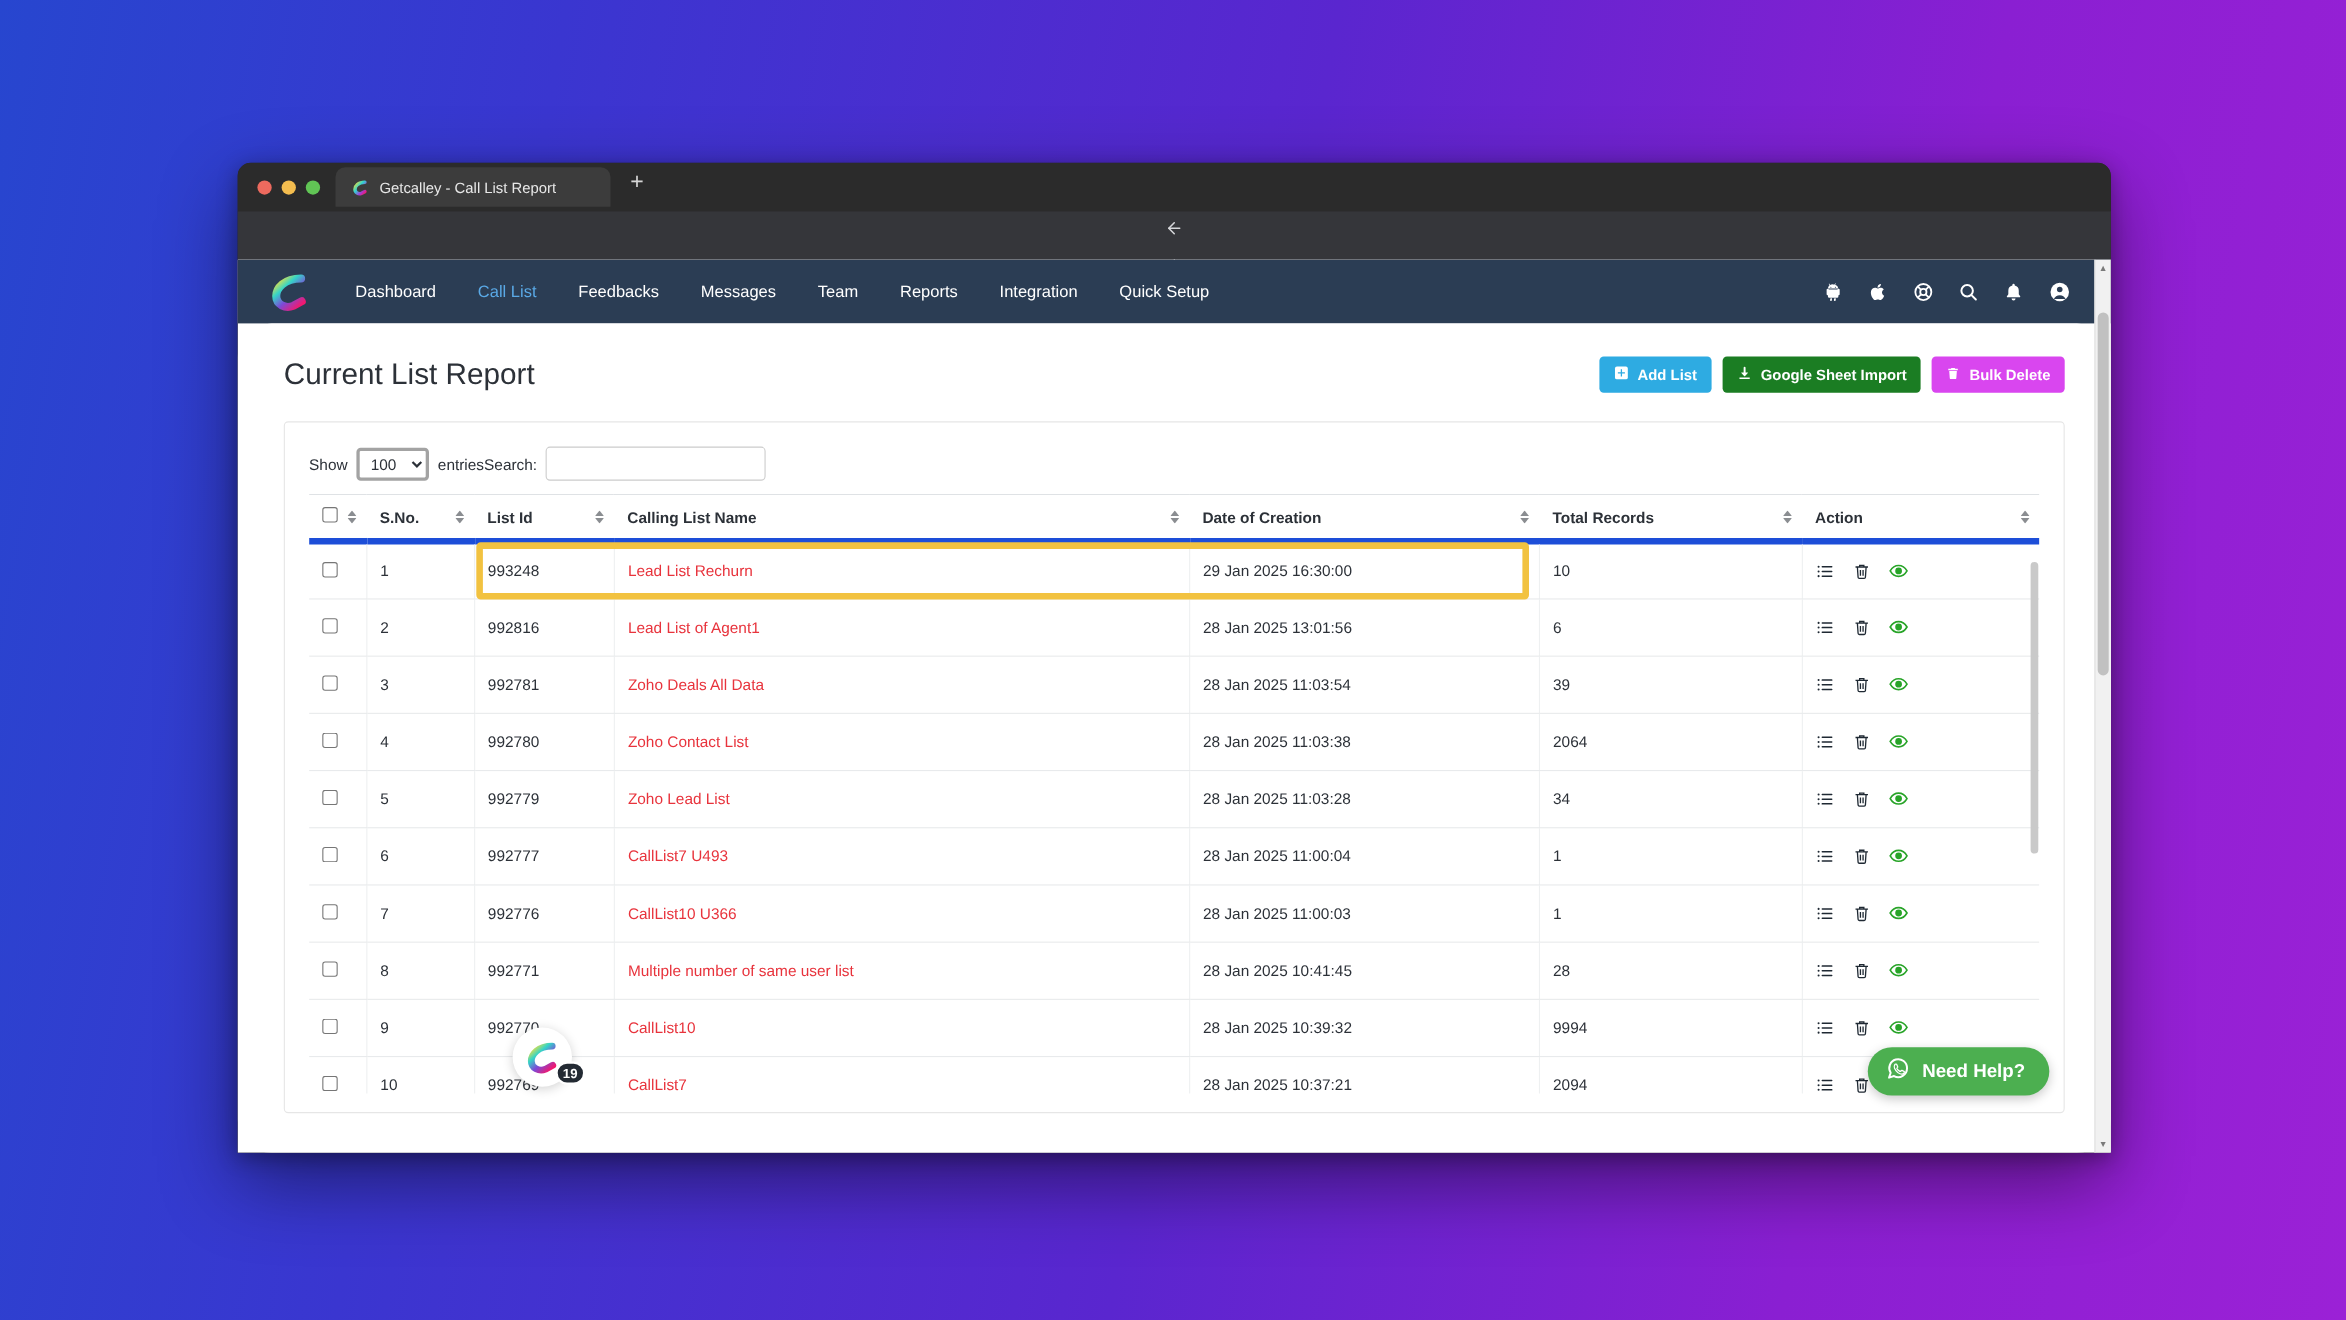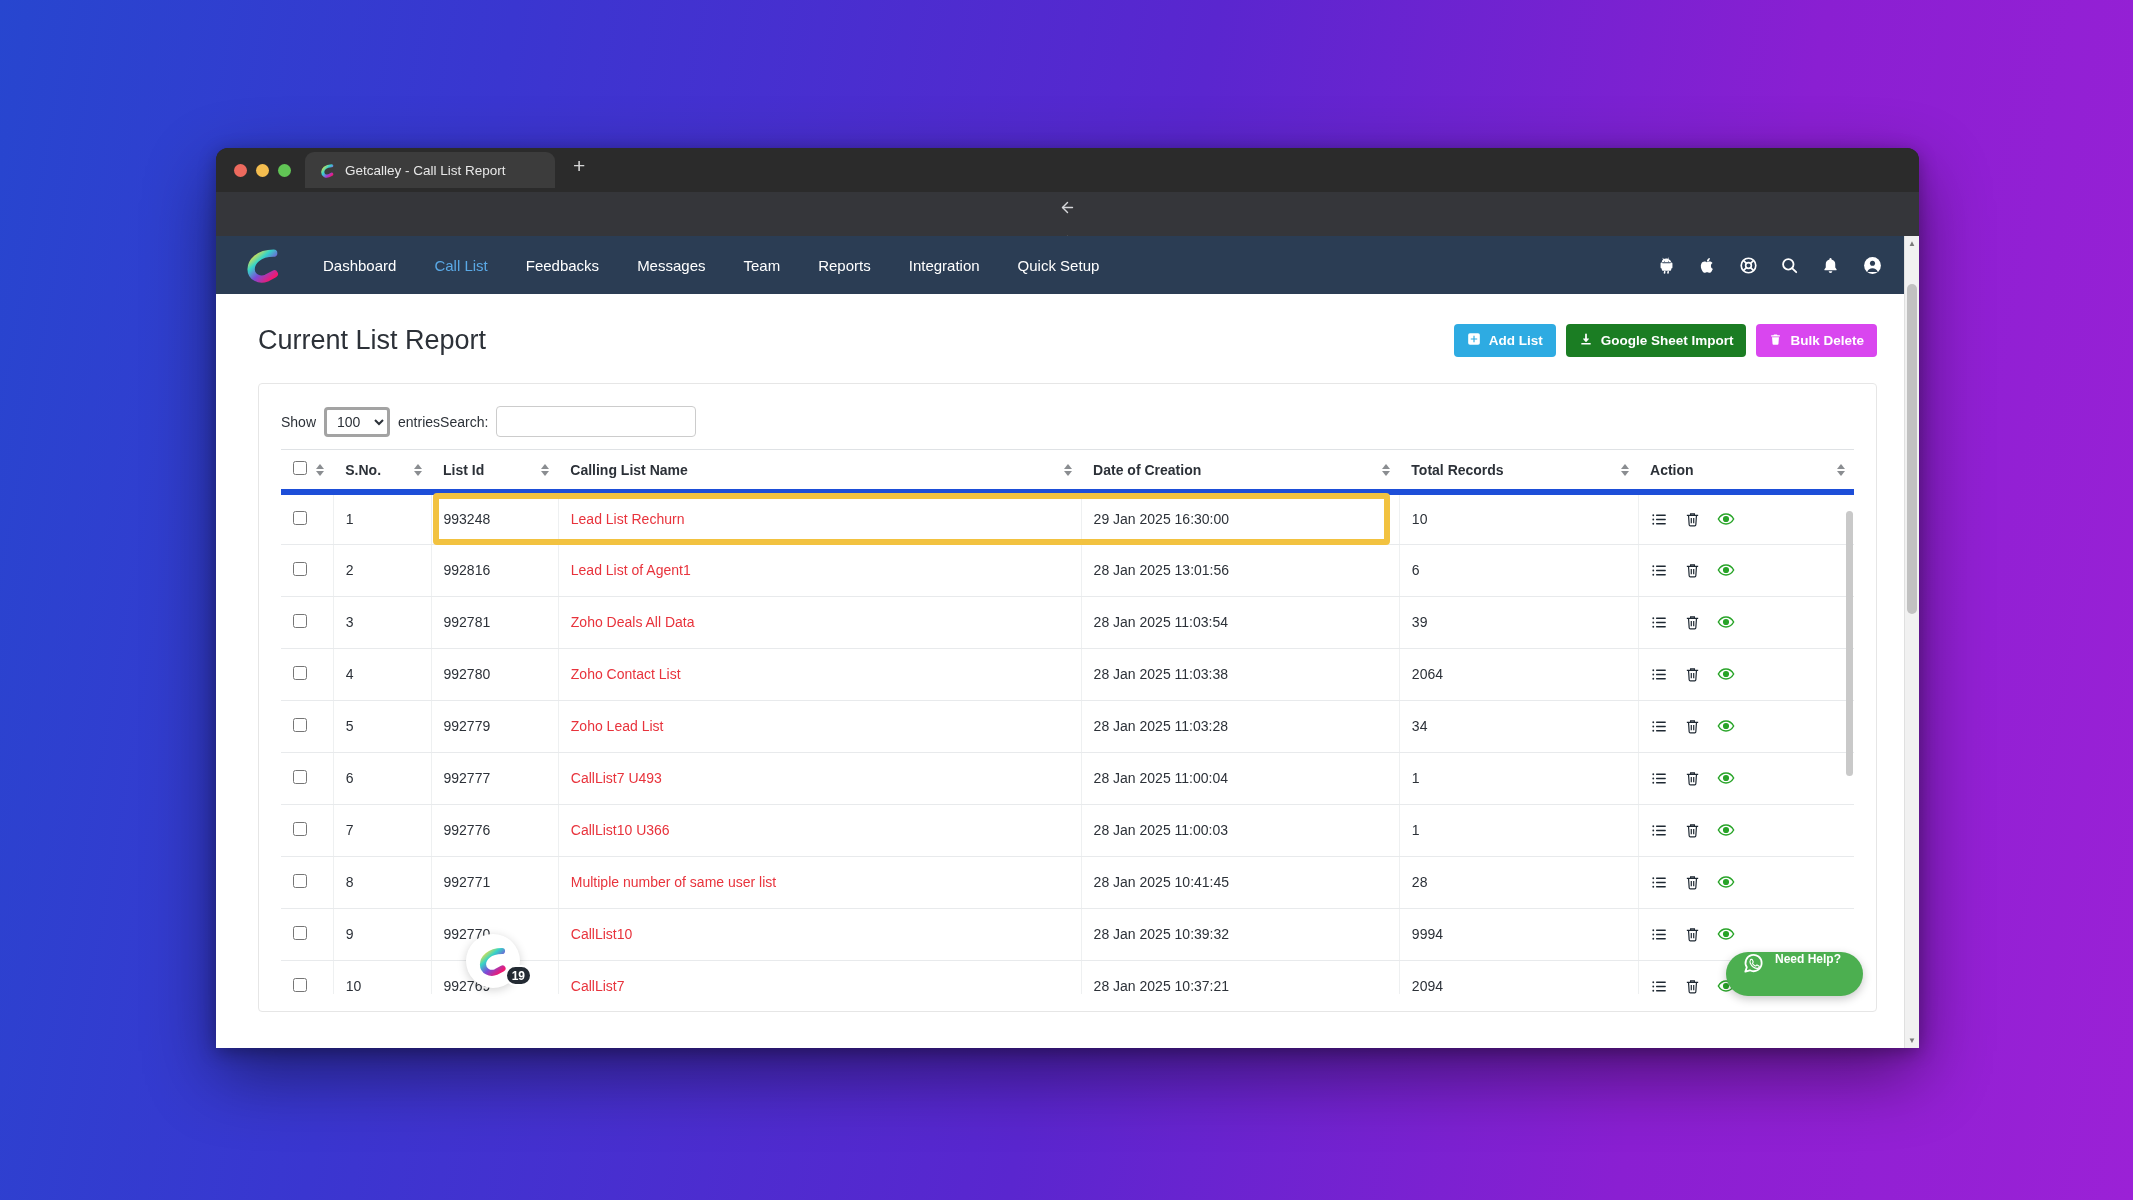--- a/index.html
+++ b/index.html
@@ -255,23 +255,23 @@
     padding: 0 5px;
     border: 2px solid #fff;
   }
   .need-help {
     position: absolute;
     right: 56px; bottom: 52px;
     background: #4caf50;
     color: #fff;
     height: 44px;
     border-radius: 24px;
-    display: flex; gap: 10px;
+    display: flex; align-items: center; gap: 10px;
     padding: 0 22px 0 16px;
-    font-size: 12px; font-weight: bold;
+    font-size: 17px; font-weight: bold;
     box-shadow: 0 3px 10px rgba(0,0,0,0.22);
     z-index: 30;
     cursor: pointer;
   }
 
   
   .page-scrollbar {
     position: absolute;
     right: 0; top: 0; bottom: 0;
     width: 15px;

